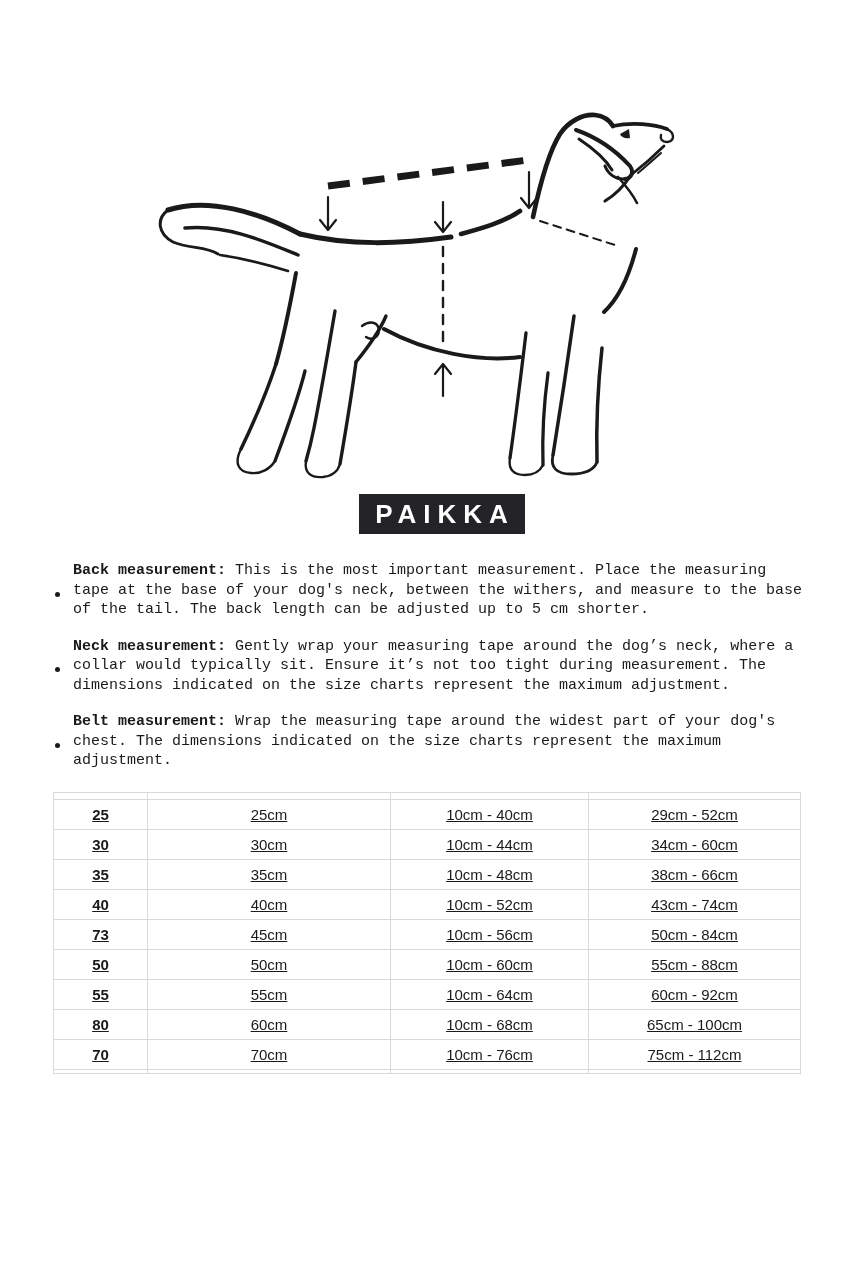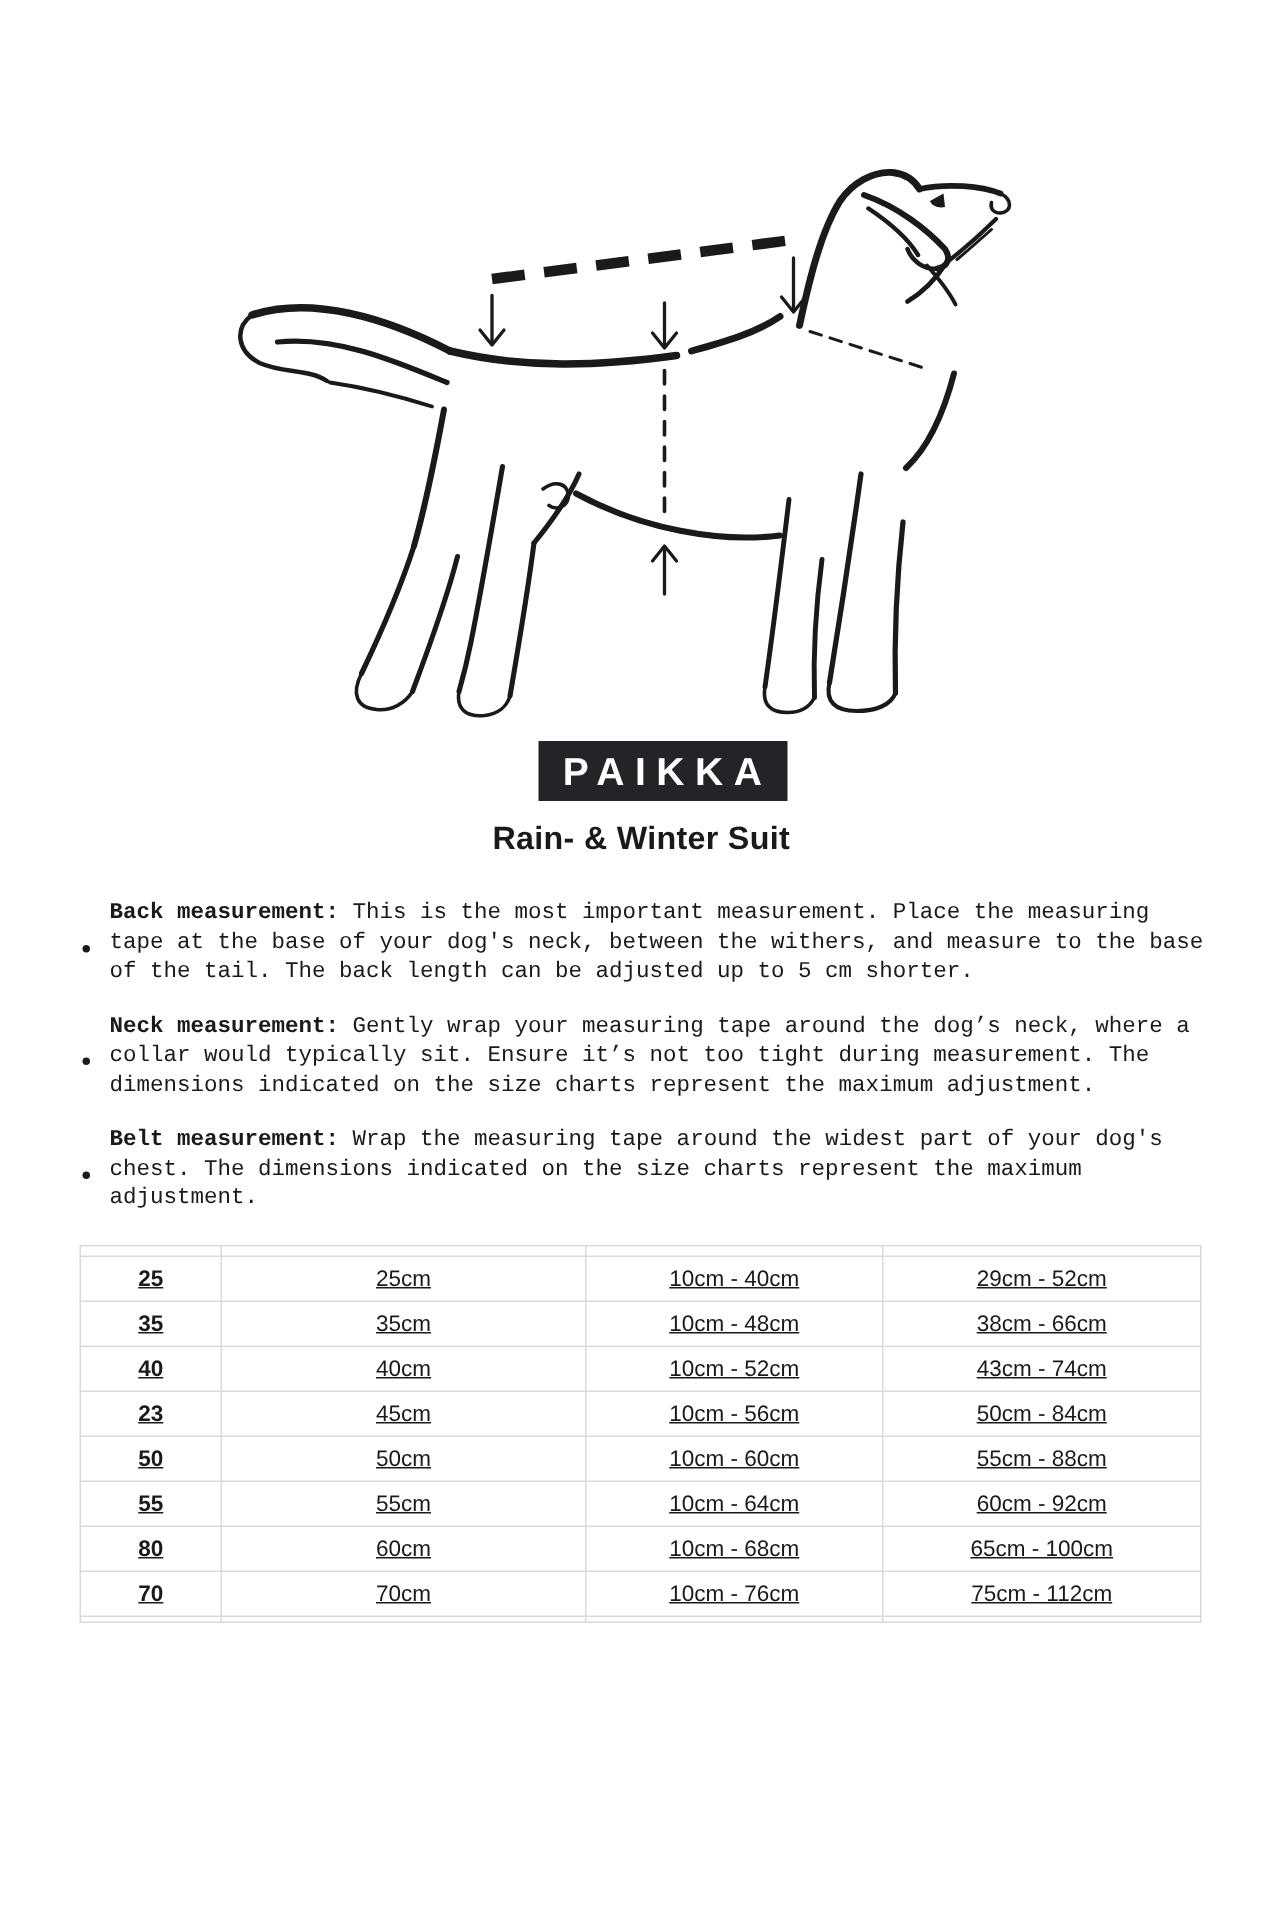--- a/index.html
+++ b/index.html
@@ -163,21 +163,20 @@
       <g>
         <path d="M392,123 L470,148" stroke-width="2" stroke-dasharray="8 6"></path>
       </g>
     </svg>
   </div>
 
   <div class="logo-row">
     <span class="brand-logo">PAIKKA</span>
   </div>
 
-  <h1 class="product-title">Rain- &amp; Winter Suit</h1>
 
   <div class="bullets">
     <div class="bullet-item">
       <span class="dot"></span>
       <div><b>Back measurement:</b>
         <span>This is the most important measurement. Place the measuring tape at the base of your dog's neck, between the withers, and measure to the base of the tail. The back length can be adjusted up to 5 cm shorter.</span></div>
     </div>
     <div class="bullet-item">
       <span class="dot"></span>
       <div><b>Neck measurement:</b>
@@ -205,33 +204,39 @@
             <td></td>
             <td></td>
         </tr>
         <tr>
             <td class="c-size">25</td>
             <td>25cm</td>
             <td>10cm - 40cm</td>
             <td>29cm - 52cm</td>
           </tr>
           <tr>
+            <td class="c-size">30</td>
+            <td>30cm</td>
+            <td>10cm - 44cm</td>
+            <td>34cm - 60cm</td>
+          </tr>
+          <tr>
             <td class="c-size">35</td>
             <td>35cm</td>
             <td>10cm - 48cm</td>
             <td>38cm - 66cm</td>
           </tr>
           <tr>
             <td class="c-size">40</td>
             <td>40cm</td>
             <td>10cm - 52cm</td>
             <td>43cm - 74cm</td>
           </tr>
           <tr>
-            <td class="c-size">23</td>
+            <td class="c-size">73</td>
             <td>45cm</td>
             <td>10cm - 56cm</td>
             <td>50cm - 84cm</td>
           </tr>
           <tr>
             <td class="c-size">50</td>
             <td>50cm</td>
             <td>10cm - 60cm</td>
             <td>55cm - 88cm</td>
           </tr>

